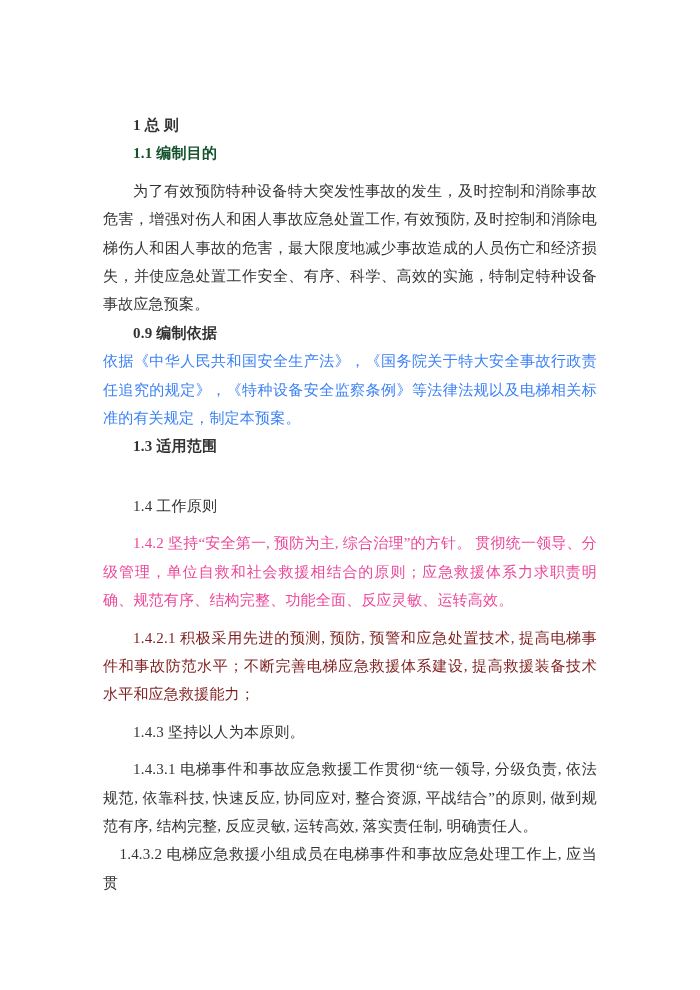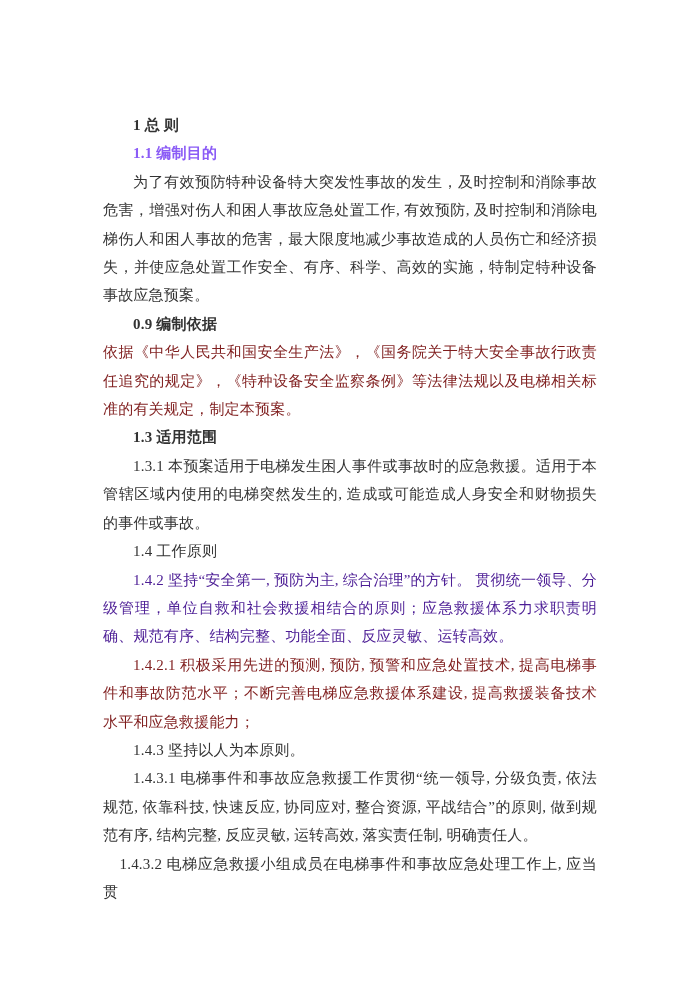--- a/index.html
+++ b/index.html
@@ -30,37 +30,37 @@
   .content p.chapter-heading,
   .content p.section-heading {
     font-weight: bold;
     text-indent: 2em;
     text-align: left;
   }
   .content p.section-heading-plain {
     font-weight: normal;
     text-indent: 2em;
     text-align: left;
+    margin-top: 31px;
   }
-  .content p.para-indent   { text-indent: 2em; }
+  .content p.para-indent   { text-indent: 2em; margin-top: 9px; }
   .content p.para-flush    { text-indent: 0; }
   .content p.para-small-indent { text-indent: 1.1em; }
 </style>
 </head>
 <body style="background: rgb(255, 255, 255);">
 
 <div class="page">
   <main class="content">
       <p class="block chapter-heading" style="color: rgb(51, 51, 51);">1 总 则</p>
-      <p class="block section-heading" style="color: #8b5cf6;">1.1 编制目的</p>
+      <p class="block section-heading" style="color: #14532d;">1.1 编制目的</p>
       <p class="block para-indent" style="color: rgb(51, 51, 51);">为了有效预防特种设备特大突发性事故的发生，及时控制和消除事故危害，增强对伤人和困人事故应急处置工作, 有效预防, 及时控制和消除电梯伤人和困人事故的危害，最大限度地减少事故造成的人员伤亡和经济损失，并使应急处置工作安全、有序、科学、高效的实施，特制定特种设备事故应急预案。</p>
       <p class="block section-heading" style="color: rgb(51, 51, 51);">0.9 编制依据</p>
-      <p class="block para-flush" style="color: #7f1d1d;">依据《中华人民共和国安全生产法》，《国务院关于特大安全事故行政责任追究的规定》，《特种设备安全监察条例》等法律法规以及电梯相关标准的有关规定，制定本预案。</p>
+      <p class="block para-flush" style="color: #3b82f6;">依据《中华人民共和国安全生产法》，《国务院关于特大安全事故行政责任追究的规定》，《特种设备安全监察条例》等法律法规以及电梯相关标准的有关规定，制定本预案。</p>
       <p class="block section-heading" style="color: rgb(51, 51, 51);">1.3 适用范围</p>
-      <p class="block para-indent" style="color: rgb(51, 51, 51);">1.3.1 本预案适用于电梯发生困人事件或事故时的应急救援。适用于本管辖区域内使用的电梯突然发生的, 造成或可能造成人身安全和财物损失的事件或事故。</p>
       <p class="block section-heading-plain" style="color: rgb(51, 51, 51);">1.4 工作原则</p>
-      <p class="block para-indent" style="color: #4c1d95;">1.4.2 坚持“安全第一, 预防为主, 综合治理”的方针。 贯彻统一领导、分级管理，单位自救和社会救援相结合的原则；应急救援体系力求职责明确、规范有序、结构完整、功能全面、反应灵敏、运转高效。</p>
+      <p class="block para-indent" style="color: #ec4899;">1.4.2 坚持“安全第一, 预防为主, 综合治理”的方针。 贯彻统一领导、分级管理，单位自救和社会救援相结合的原则；应急救援体系力求职责明确、规范有序、结构完整、功能全面、反应灵敏、运转高效。</p>
       <p class="block para-indent" style="color: #7f1d1d;">1.4.2.1 积极采用先进的预测, 预防, 预警和应急处置技术, 提高电梯事件和事故防范水平；不断完善电梯应急救援体系建设, 提高救援装备技术水平和应急救援能力；</p>
       <p class="block para-indent" style="color: rgb(51, 51, 51);">1.4.3 坚持以人为本原则。</p>
       <p class="block para-indent" style="color: rgb(51, 51, 51);">1.4.3.1 电梯事件和事故应急救援工作贯彻“统一领导, 分级负责, 依法规范, 依靠科技, 快速反应, 协同应对, 整合资源, 平战结合”的原则, 做到规范有序, 结构完整, 反应灵敏, 运转高效, 落实责任制, 明确责任人。</p>
       <p class="block para-small-indent" style="color: rgb(51, 51, 51);">1.4.3.2 电梯应急救援小组成员在电梯事件和事故应急处理工作上, 应当贯</p>
     </main>
 </div>
 
 </body></html>

